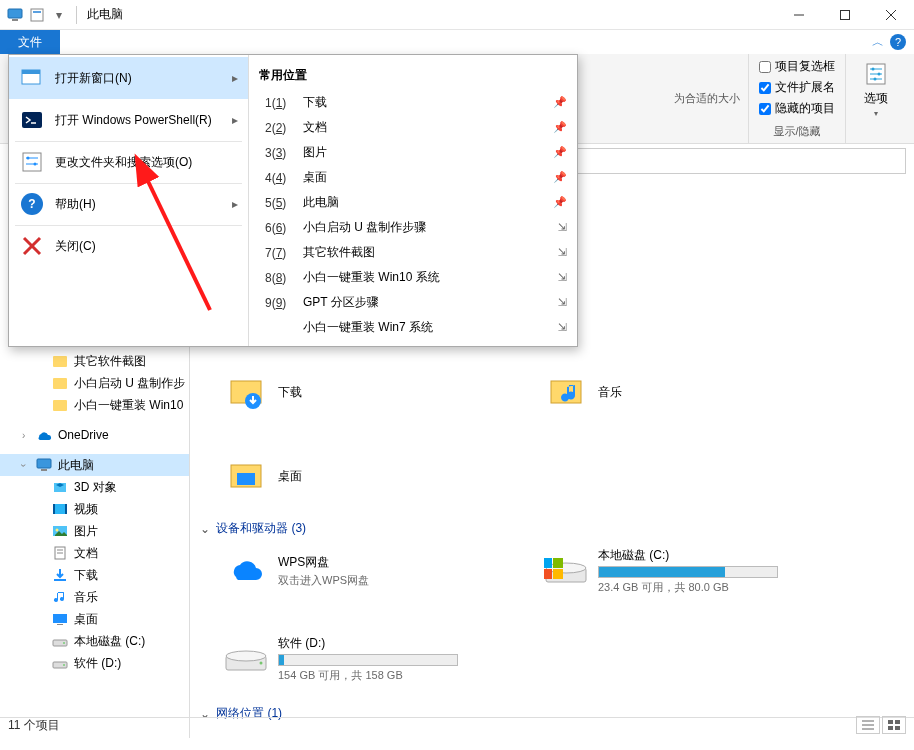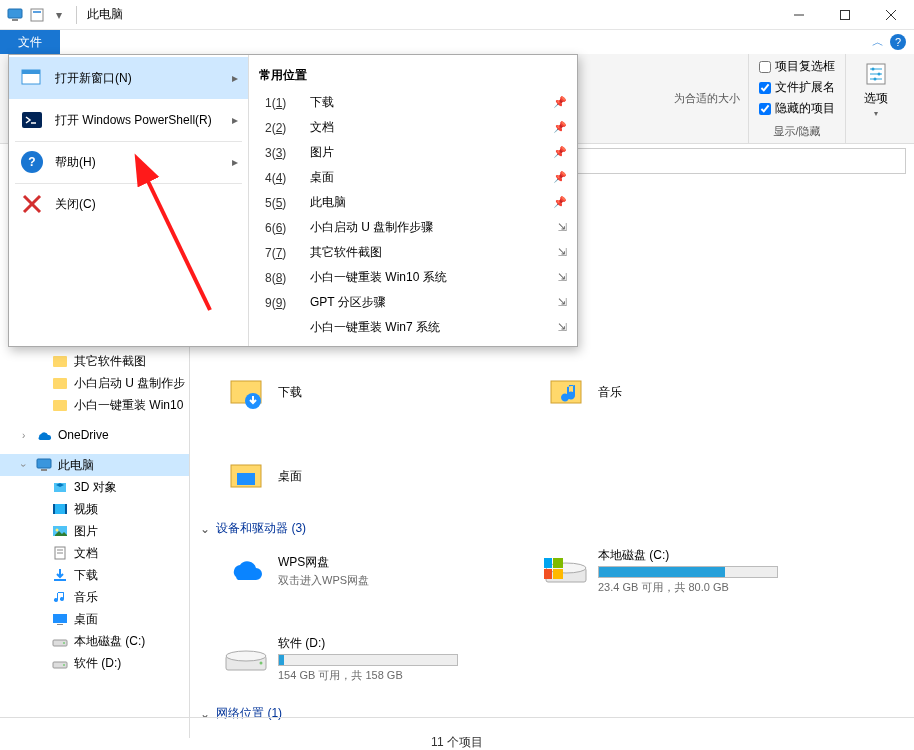--- a/index.html
+++ b/index.html
@@ -47,35 +47,35 @@
 .section-hdr .chev { color: #555; }
 .items-row { display: flex; flex-wrap: wrap; gap: 40px 60px; padding: 4px 0 12px 24px; }
 .item-tile { display: flex; gap: 10px; width: 260px; align-items: center; }
 .item-tile .bigico { width: 44px; height: 44px; display: flex; align-items: center; justify-content: center; flex-shrink:0;}
 .item-tile .meta { display: flex; flex-direction: column; gap: 2px; }
 .item-tile .sub { color: #6a6a6a; font-size: 11px; }
 .drive-bar { width: 180px; height: 12px; border: 1px solid #bbb; background:#eee; position: relative; }
 .drive-bar .fill { position:absolute; top:0; left:0; bottom:0; background:#26a0da; }
 
 
-.statusbar { position:absolute; bottom:0; left:0; right:0; height: 24px; border-top: 1px solid #ddd; display: flex; align-items: center; padding: 16px 8px; font-size: 11px; color:#333;flex-direction:column;}
+.statusbar { position:absolute; bottom:0; left:0; right:0; height: 24px; border-top: 1px solid #ddd; display: flex; align-items: flex-end; padding: 16px 8px; font-size: 11px; color:#333;}
 .statusbar .view-toggles { margin-left: auto; display:flex; gap:2px;}
 .view-btn { width:24px; height:18px; border:1px solid #ccc; display:flex; align-items:center; justify-content:center; font-size:10px;}
 
 
 .file-menu { position: absolute; top: 54px; left: 8px; width: 570px; background: #fff; border: 1px solid #aaa; box-shadow: 2px 4px 10px rgba(0,0,0,.25); display:flex; z-index: 50; }
 .fm-left { width: 240px; border-right: 1px solid #ddd; padding: 2px 0; }
 .fm-row { display:flex; align-items:center; height: 42px; padding: 0 10px; gap: 10px; position:relative;}
 .fm-row.sep-after::after { content:""; position:absolute; left:6px; right:6px; bottom:-1px; height:1px; background:#e5e5e5;}
 .fm-row.hover { background:#cfe8ff; }
 .fm-row .ico { width: 26px; height: 26px; display:flex; align-items:center; justify-content:center; }
 .fm-row .arrow { margin-left:auto; color:#666; }
 .fm-right { flex:1; padding: 6px 0; }
 .fm-right-title { padding: 6px 10px; font-weight: 600; }
-.fm-sub { display:flex; align-items:center; height: 25px; padding: 0 10px 0 16px; gap:17px; }
+.fm-sub { display:flex; align-items:center; height: 25px; padding: 0 10px 0 16px; gap:10px; }
 .fm-sub .num { width:28px; color:#333; }
 .fm-sub .num u { text-decoration: underline; }
 .fm-sub .pin { margin-left:auto; color:#666; font-size:11px; }
 
 
 .arrow-annot { position:absolute; top:120px; left:50px; width:180px; height:200px; z-index:60; pointer-events:none; }
 
 
 .svg16 { width:16px; height:16px; }
 .chk { width:12px; height:12px; }
@@ -468,20 +468,32 @@
           <svg width="24" height="24">
             <rect x="2" y="4" width="20" height="16" rx="2" fill="#012456"></rect>
             <path d="M6 9l4 3-4 3m5 0h5" stroke="#fff" fill="none" stroke-width="1.5"></path>
           </svg>
         </span>
         <span>打开 Windows PowerShell(R)</span>
         <span class="arrow">▸</span>
       </div>
       <div class="fm-row sep-after">
         <span class="ico">
+          <svg width="24" height="24">
+            <rect x="3" y="3" width="18" height="18" fill="#fff" stroke="#888"></rect>
+            <circle cx="8" cy="8" r="1.5" fill="#1e90ff"></circle>
+            <line x1="6" y1="8" x2="18" y2="8" stroke="#1e90ff"></line>
+            <circle cx="15" cy="14" r="1.5" fill="#1e90ff"></circle>
+            <line x1="6" y1="14" x2="18" y2="14" stroke="#1e90ff"></line>
+          </svg>
+        </span>
+        <span>更改文件夹和搜索选项(O)</span>
+      </div>
+      <div class="fm-row sep-after">
+        <span class="ico">
           <div style="width:22px;height:22px;border-radius:50%;background:#1976d2;color:#fff;display:flex;align-items:center;justify-content:center;font-weight:bold;">?</div>
         </span>
         <span>帮助(H)</span>
         <span class="arrow">▸</span>
       </div>
       <div class="fm-row">
         <span class="ico">
           <svg width="22" height="22">
             <line x1="3" y1="3" x2="19" y2="19" stroke="#d32f2f" stroke-width="3"></line>
             <line x1="19" y1="3" x2="3" y2="19" stroke="#d32f2f" stroke-width="3"></line>

